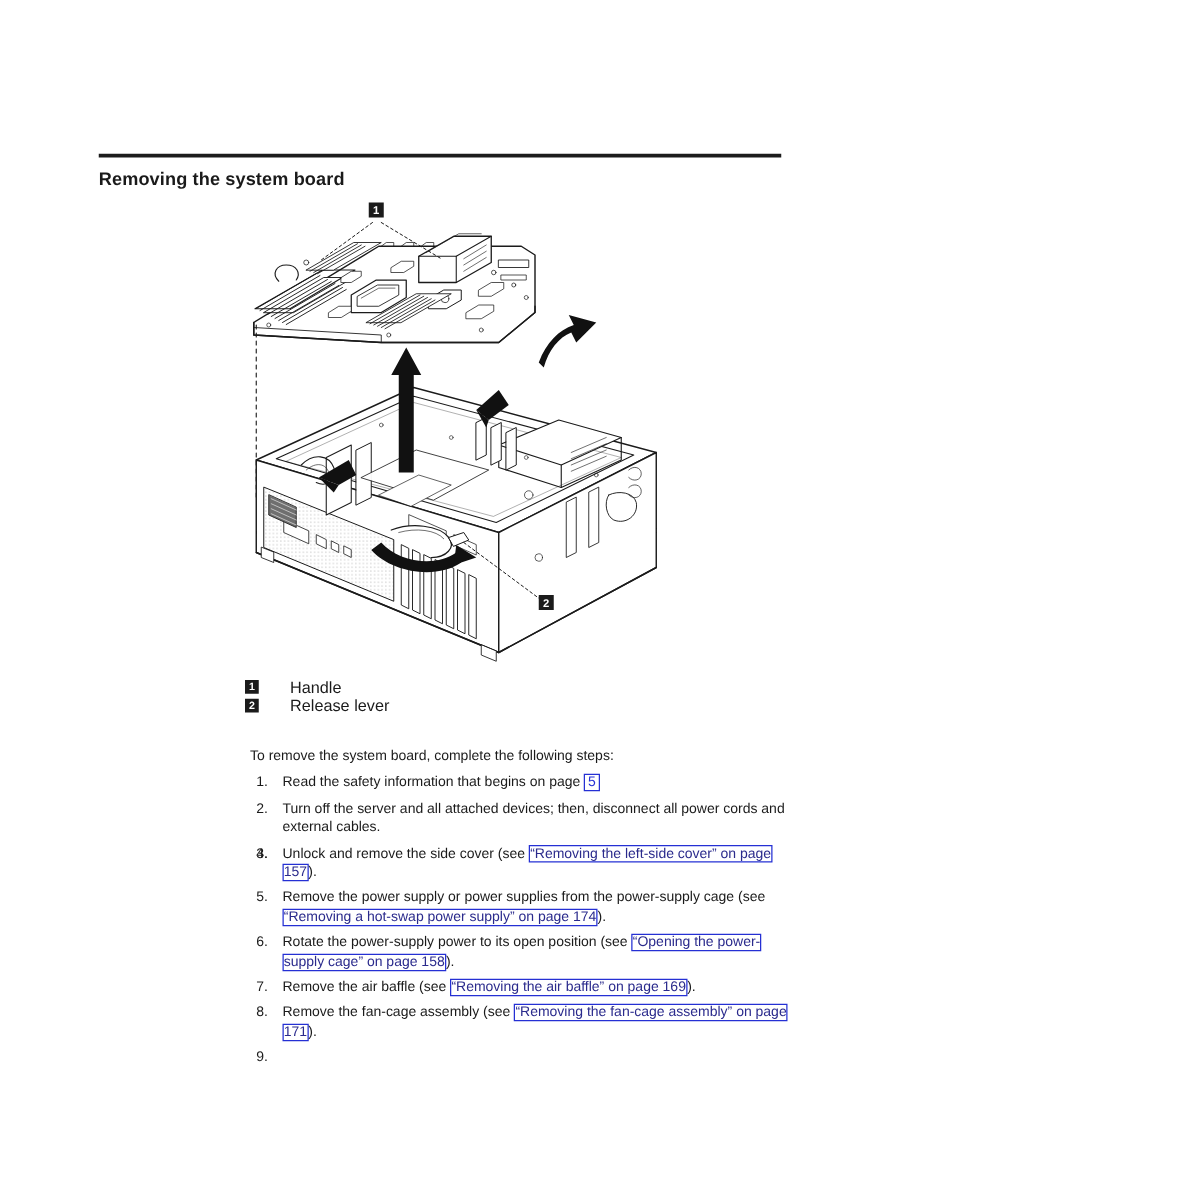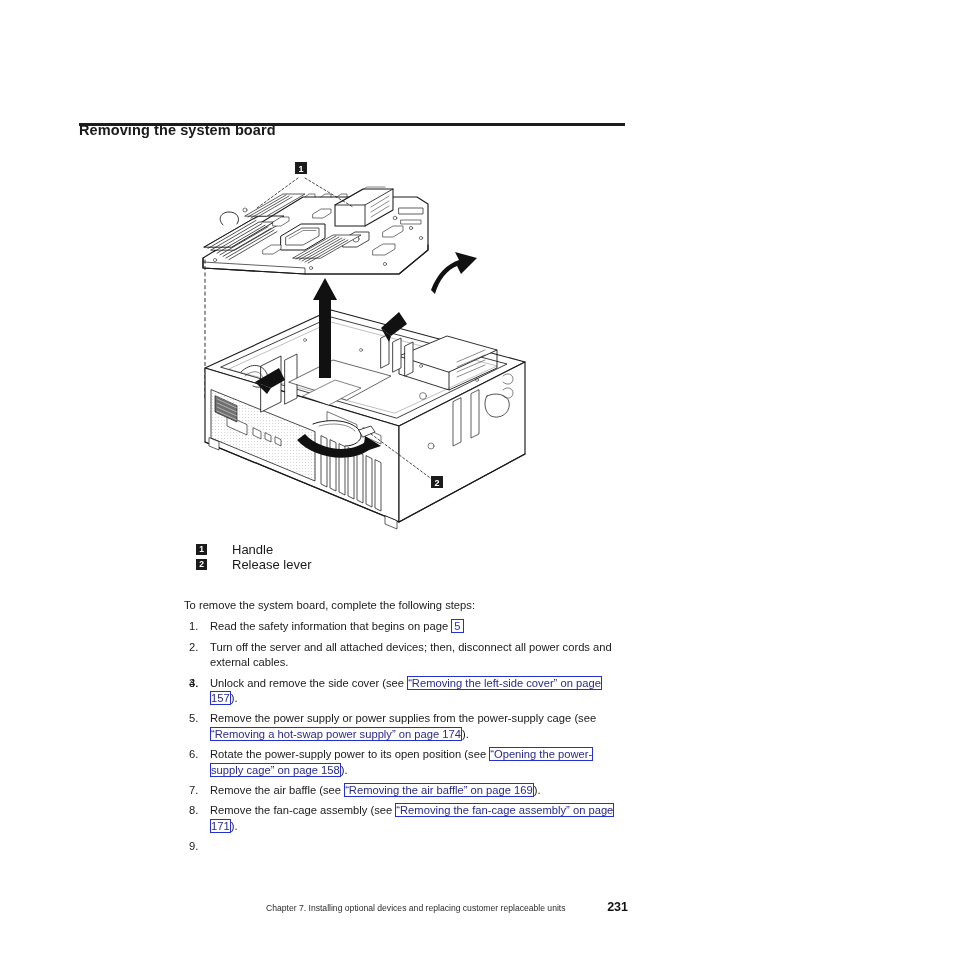--- a/index.html
+++ b/index.html
@@ -25,21 +25,21 @@
     position: absolute;
     left: 79px;
     top: 123px;
     width: 546px;
     height: 3px;
     background: #1c1c1c;
   }
   .page-title {
     position: absolute;
     left: 79px;
-    top: 122px;
+    top: 136px;
     font-size: 14.5px;
     font-weight: bold;
     letter-spacing: 0.1px;
     color: #1a1a1a;
     white-space: nowrap;
   }
 
   
   .figure {
     position: absolute;
@@ -78,21 +78,21 @@
   .legend-label {
     margin-left: 25px;
     font-size: 13px;
     color: #1a1a1a;
     white-space: nowrap;
   }
 
   
   .body {
     position: absolute;
-    left: 184px;
+    left: 200px;
     top: 598px;
     width: 432px;
     font-size: 11.2px;
     line-height: 15.4px;
     color: #1a1a1a;
   }
   .intro {
     margin: 0 0 6px 0;
   }
   ol.steps {
@@ -419,18 +419,14 @@
         <li><span class="num">3.</span></li>
         <li><span class="num">4.</span><span>Unlock and remove the side cover (see </span><span class="xref">“Removing the left-side cover” on page 157</span><span>).</span></li>
         <li><span class="num">5.</span><span>Remove the power supply or power supplies from the power-supply cage (see </span><span class="xref">“Removing a hot-swap power supply” on page 174</span><span>).</span></li>
         <li><span class="num">6.</span><span>Rotate the power-supply power to its open position (see </span><span class="xref">“Opening the power-supply cage” on page 158</span><span>).</span></li>
         <li><span class="num">7.</span><span>Remove the air baffle (see </span><span class="xref">“Removing the air baffle” on page 169</span><span>).</span></li>
         <li><span class="num">8.</span><span>Remove the fan-cage assembly (see </span><span class="xref">“Removing the fan-cage assembly” on page 171</span><span>).</span></li>
         <li><span class="num">9.</span></li>
       </ol>
   </div>
 
-  <div class="footer">
-    <span class="footer-text">Chapter 7. Installing optional devices and replacing customer replaceable units</span>
-    <span class="footer-page">231</span>
-  </div>
 
 </div>
 
 </body></html>

